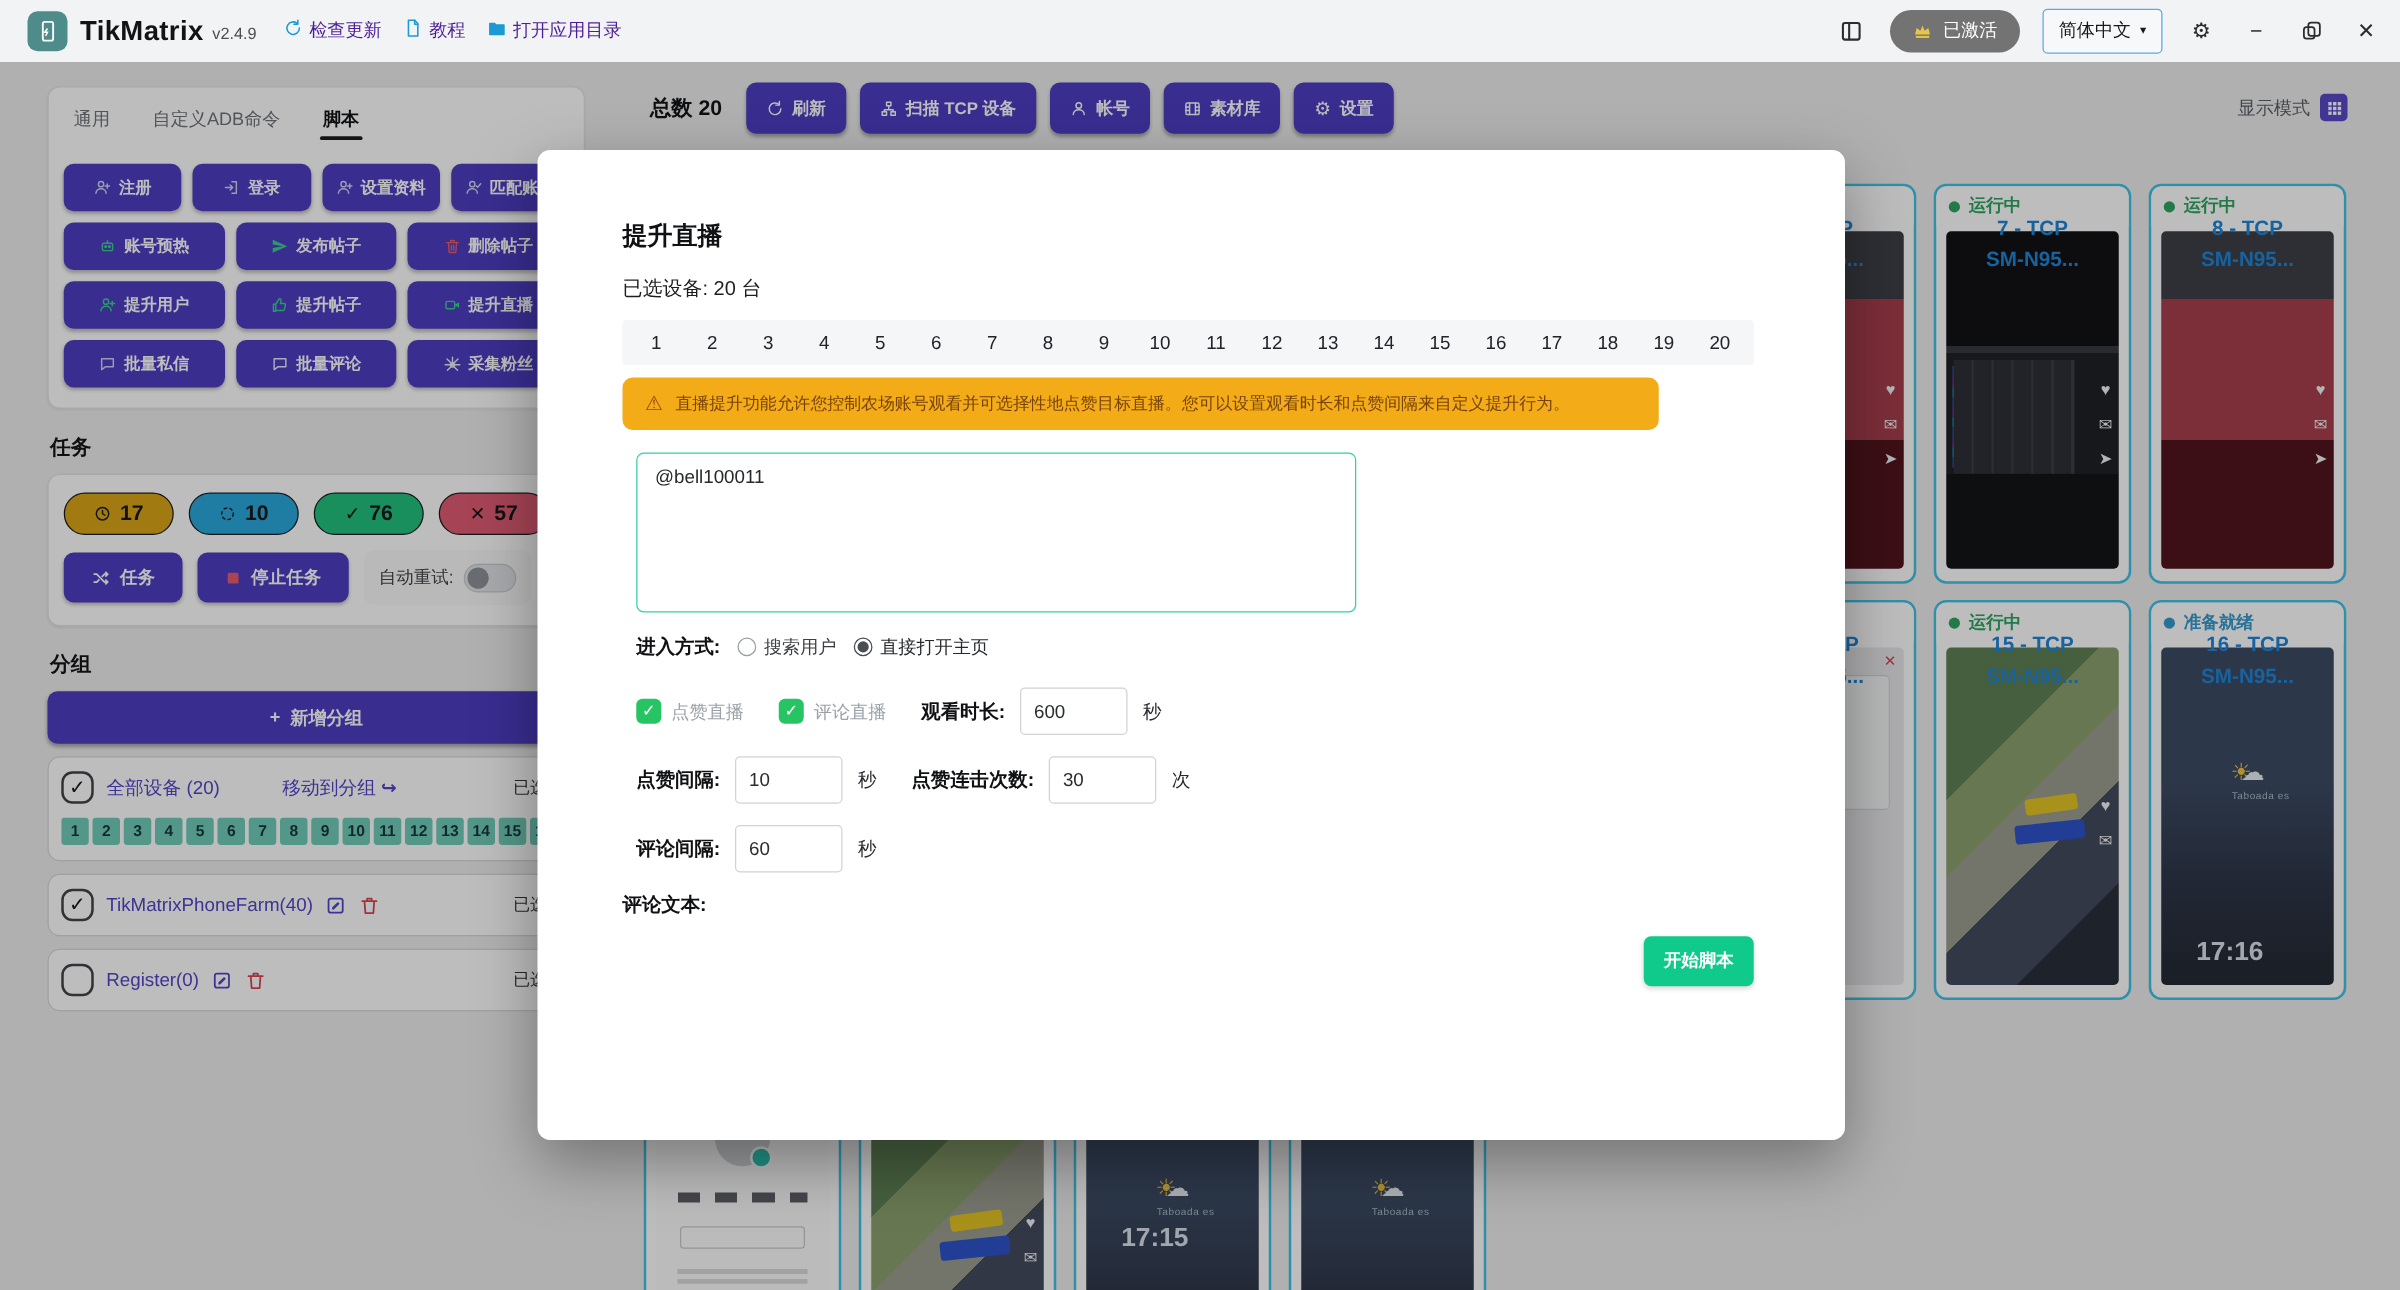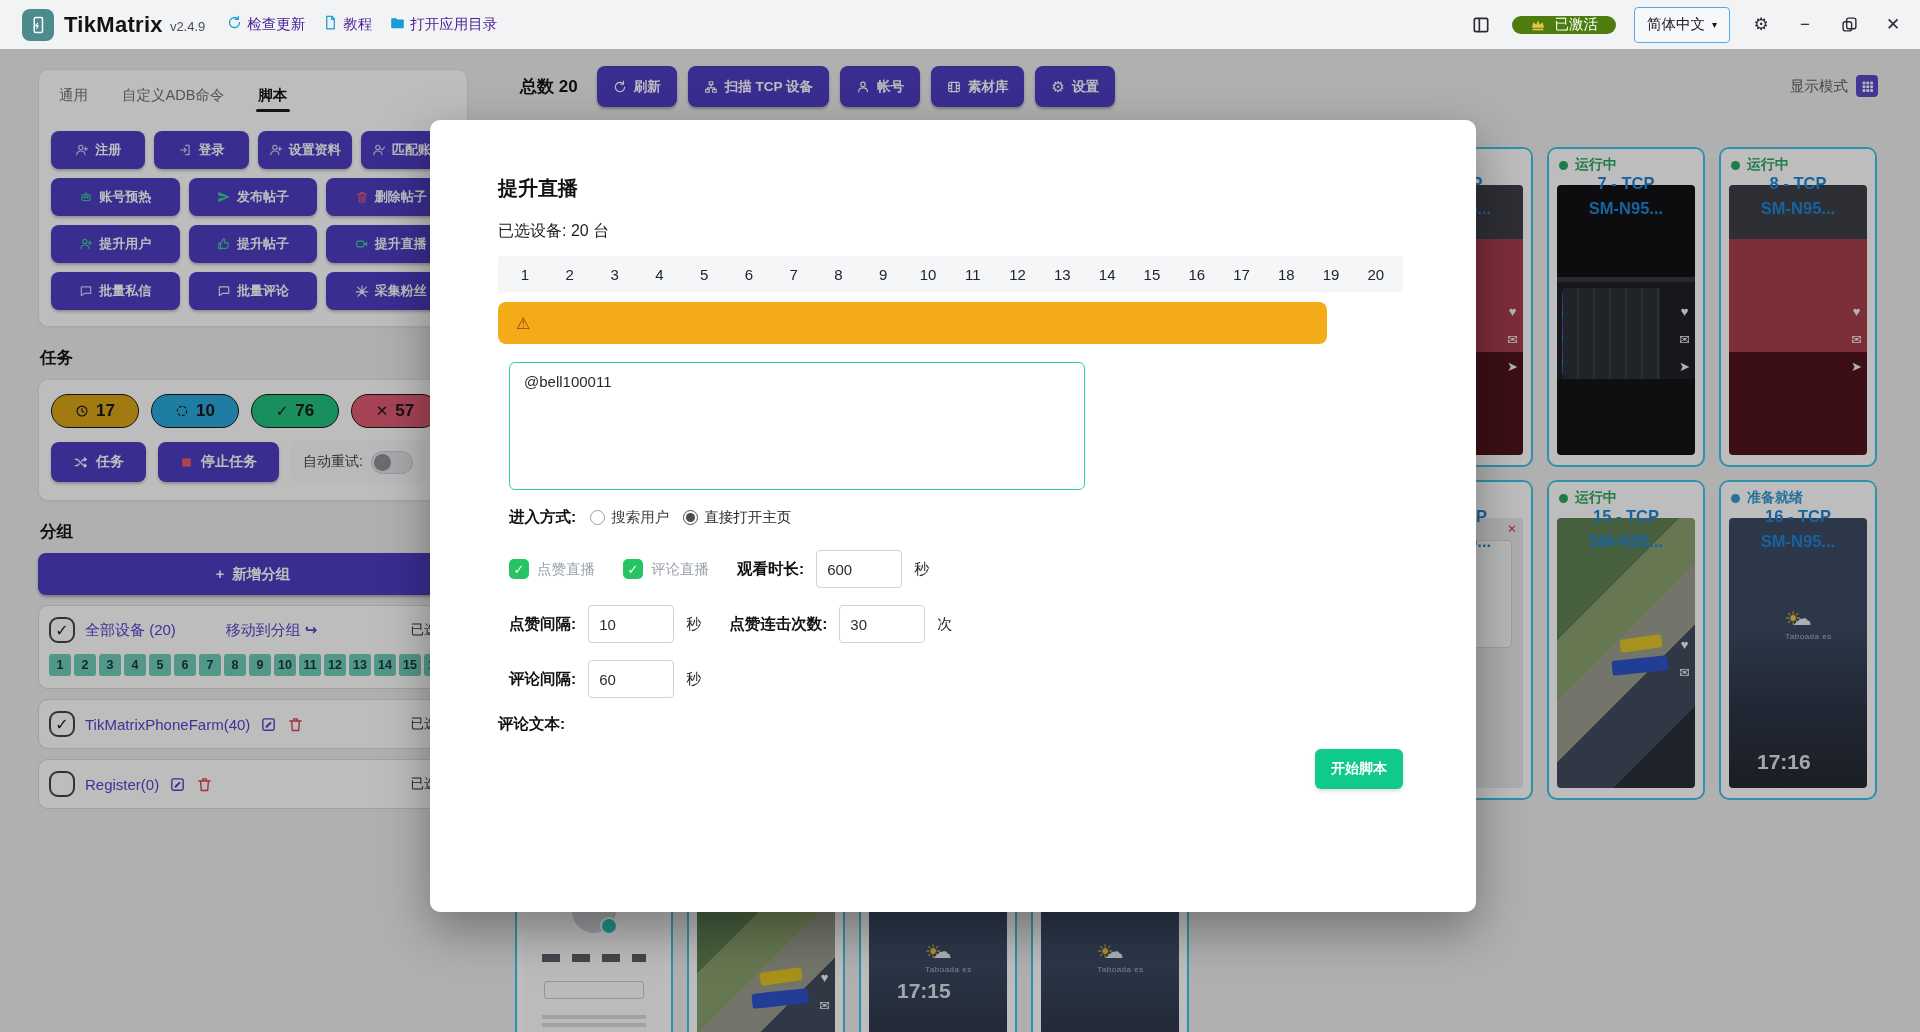--- a/index.html
+++ b/index.html
@@ -10,21 +10,21 @@
   #titlebar { position:fixed; left:0; top:0; width:1920px; height:49px; background:#f2f3f5;
     display:flex; align-items:center; z-index:80; padding:0 14px; }
   .tb-logo { width:32px; height:32px; border-radius:8px; background:#4e8b8b; margin-left:8px;
     display:flex; align-items:center; justify-content:center; }
   .tb-app { font-size:22px; font-weight:bold; color:#121315; margin-left:10px; letter-spacing:.3px; }
   .tb-ver { font-size:13px; color:#4a4d52; margin-left:7px; margin-top:4px; }
   #tb-links { display:flex; align-items:center; gap:18px; margin-left:22px; }
   .tb-link { display:flex; align-items:flex-start; gap:5px; color:#4c1d95; font-size:14.5px; cursor:pointer; }
   .tb-right { margin-left:auto; display:flex; align-items:center; gap:18px; }
   .tb-panel-icon { display:flex; }
-  .pill-activated { background:#4d7c0f; color:#fff; border-radius:17px; height:18px; padding:0 18px;
+  .pill-activated { background:#737373; color:#fff; border-radius:17px; height:34px; padding:0 18px;
     display:flex; align-items:center; gap:8px; font-size:14.5px; }
   .lang-select { border:1px solid #5aa9e6; border-radius:4px; background:#f7f8fa; height:36px;
     padding:0 12px; display:flex; align-items:center; gap:7px; font-size:14.5px; color:#16181b; }
   .lang-caret { font-size:10px; color:#16181b; }
   .tb-ctl { color:#2a2c30; font-size:17px; display:flex; align-items:center; justify-content:center;
     width:26px; height:26px; }
 
   
   #sidebar { position:absolute; left:12px; top:49px; width:472px; bottom:0; padding:20px 16px 0 26px; }
   .side-card { background:#fff; border:1px solid #e2e3e7; border-radius:10px; padding:14px 12px 16px 12px;
@@ -762,20 +762,21 @@
       <span class="m-num">14</span>
       <span class="m-num">15</span>
       <span class="m-num">16</span>
       <span class="m-num">17</span>
       <span class="m-num">18</span>
       <span class="m-num">19</span>
       <span class="m-num">20</span>
     </div>
   <div class="m-warning">
     <span class="warn-tri">⚠</span>
+    <span>直播提升功能允许您控制农场账号观看并可选择性地点赞目标直播。您可以设置观看时长和点赞间隔来自定义提升行为。</span>
   </div>
   <textarea class="m-target" style="">@bell100011</textarea>
 
   <div class="m-row">
     <span class="m-label">进入方式:</span>
     <span class="radio"></span>
     <span class="radio-label">搜索用户</span>
     <span class="radio sel"></span>
     <span class="radio-label" style="color:#26292e;">直接打开主页</span>
   </div>

